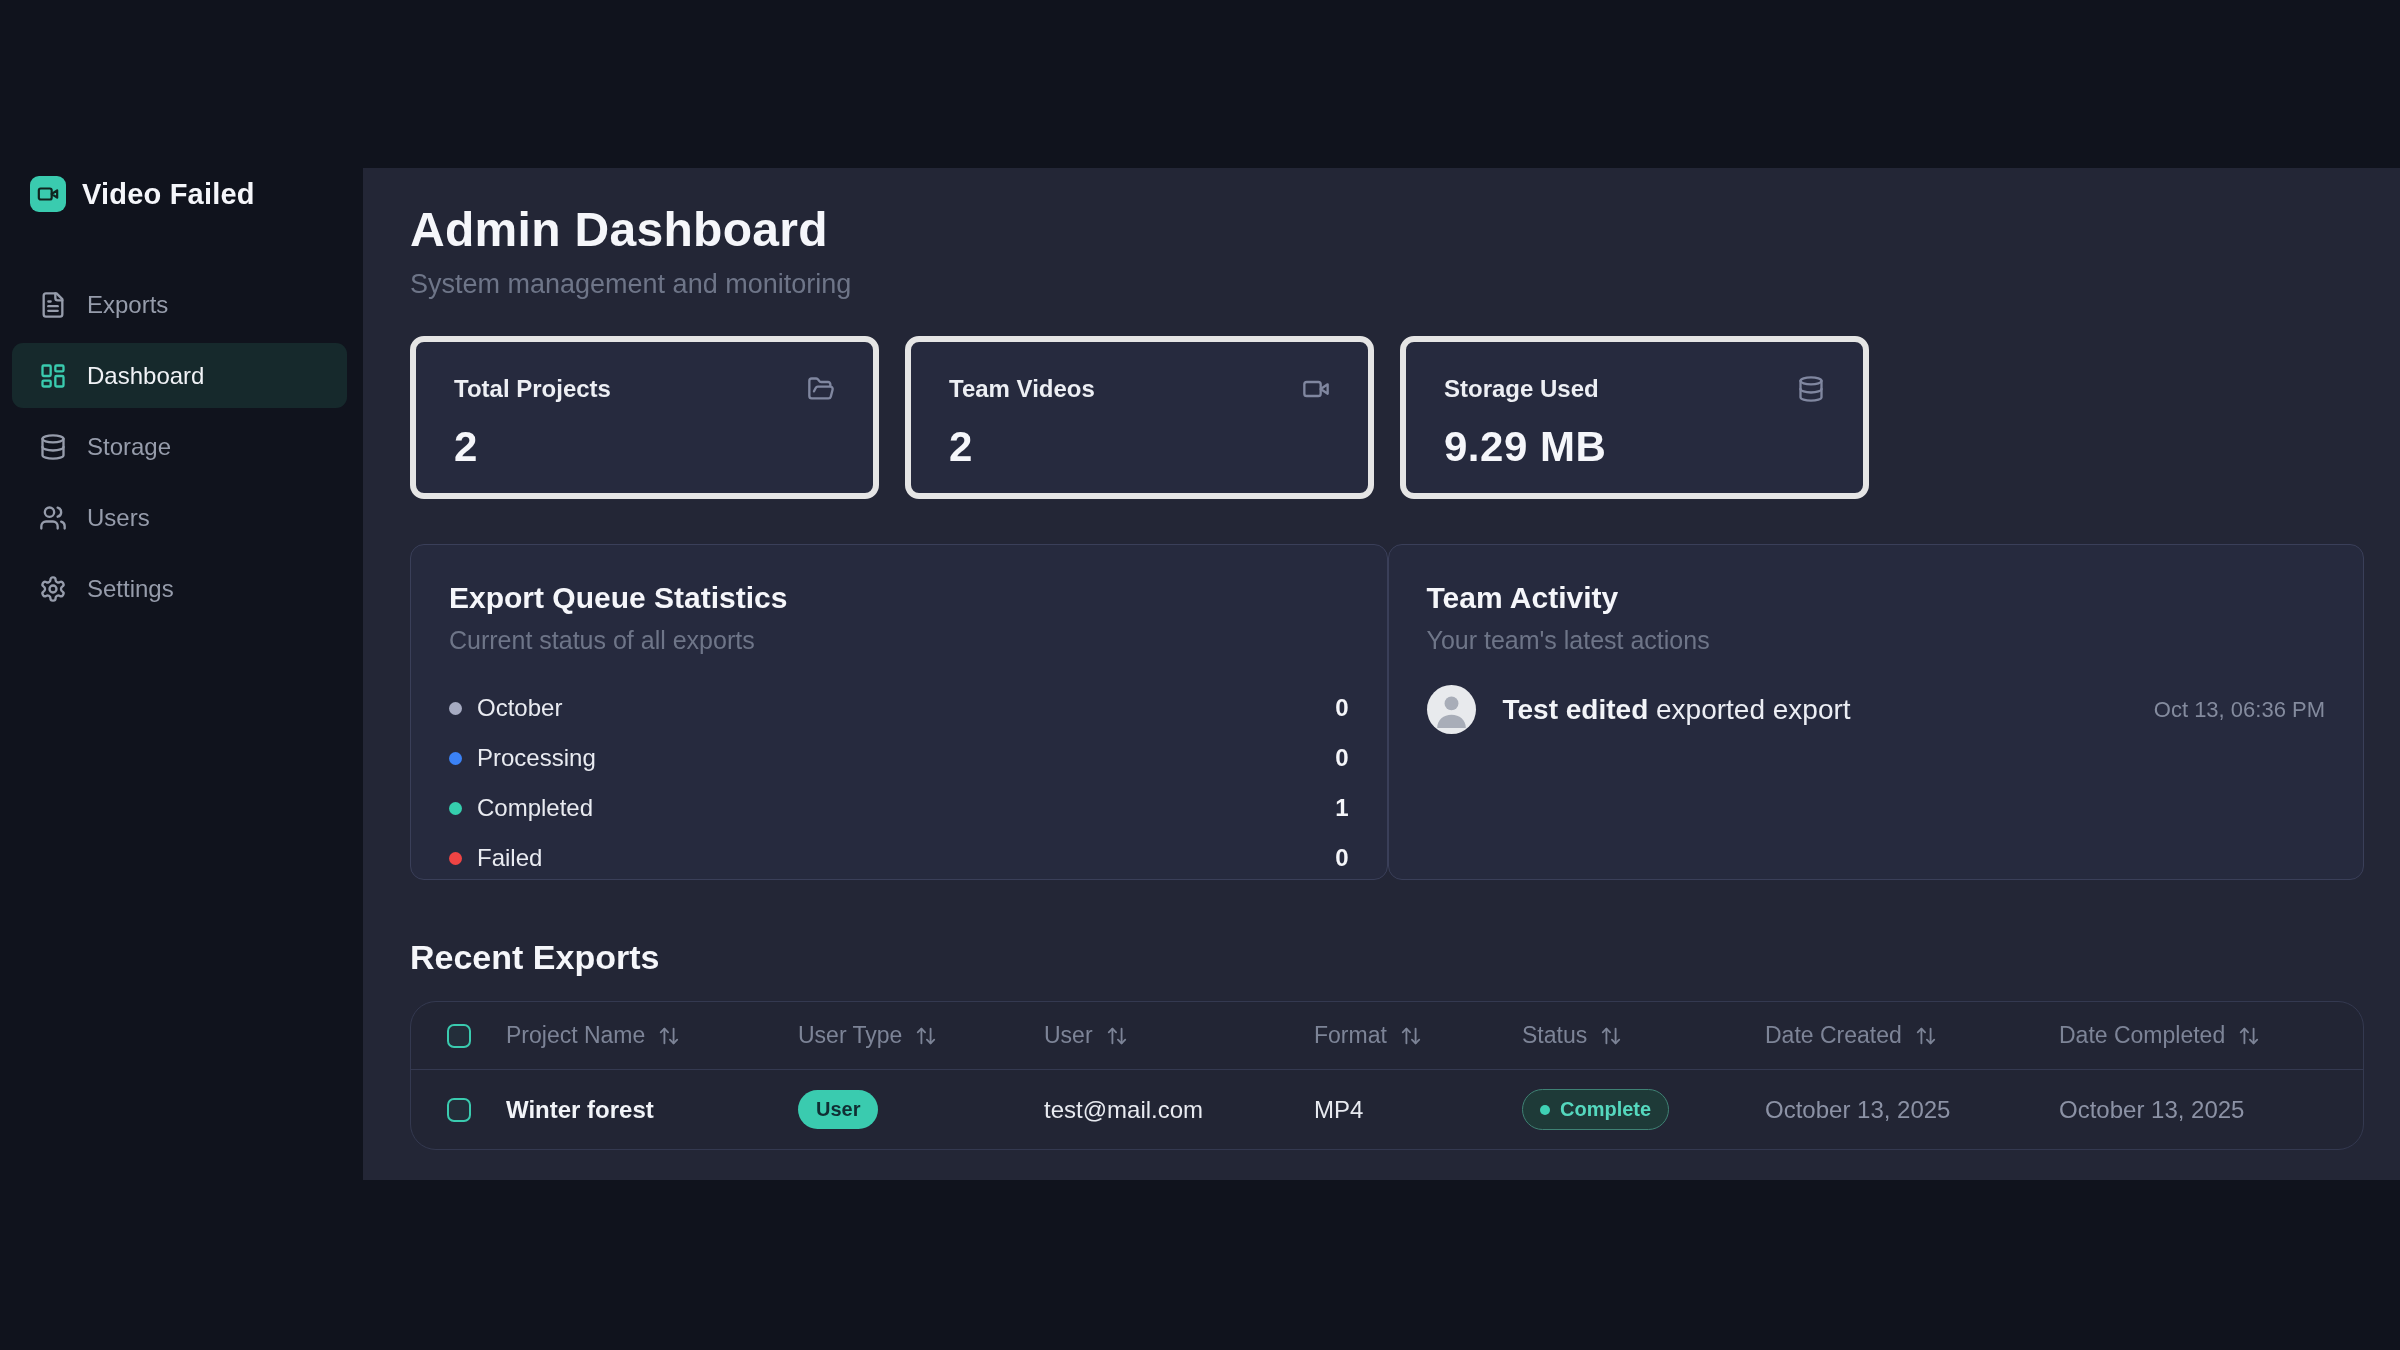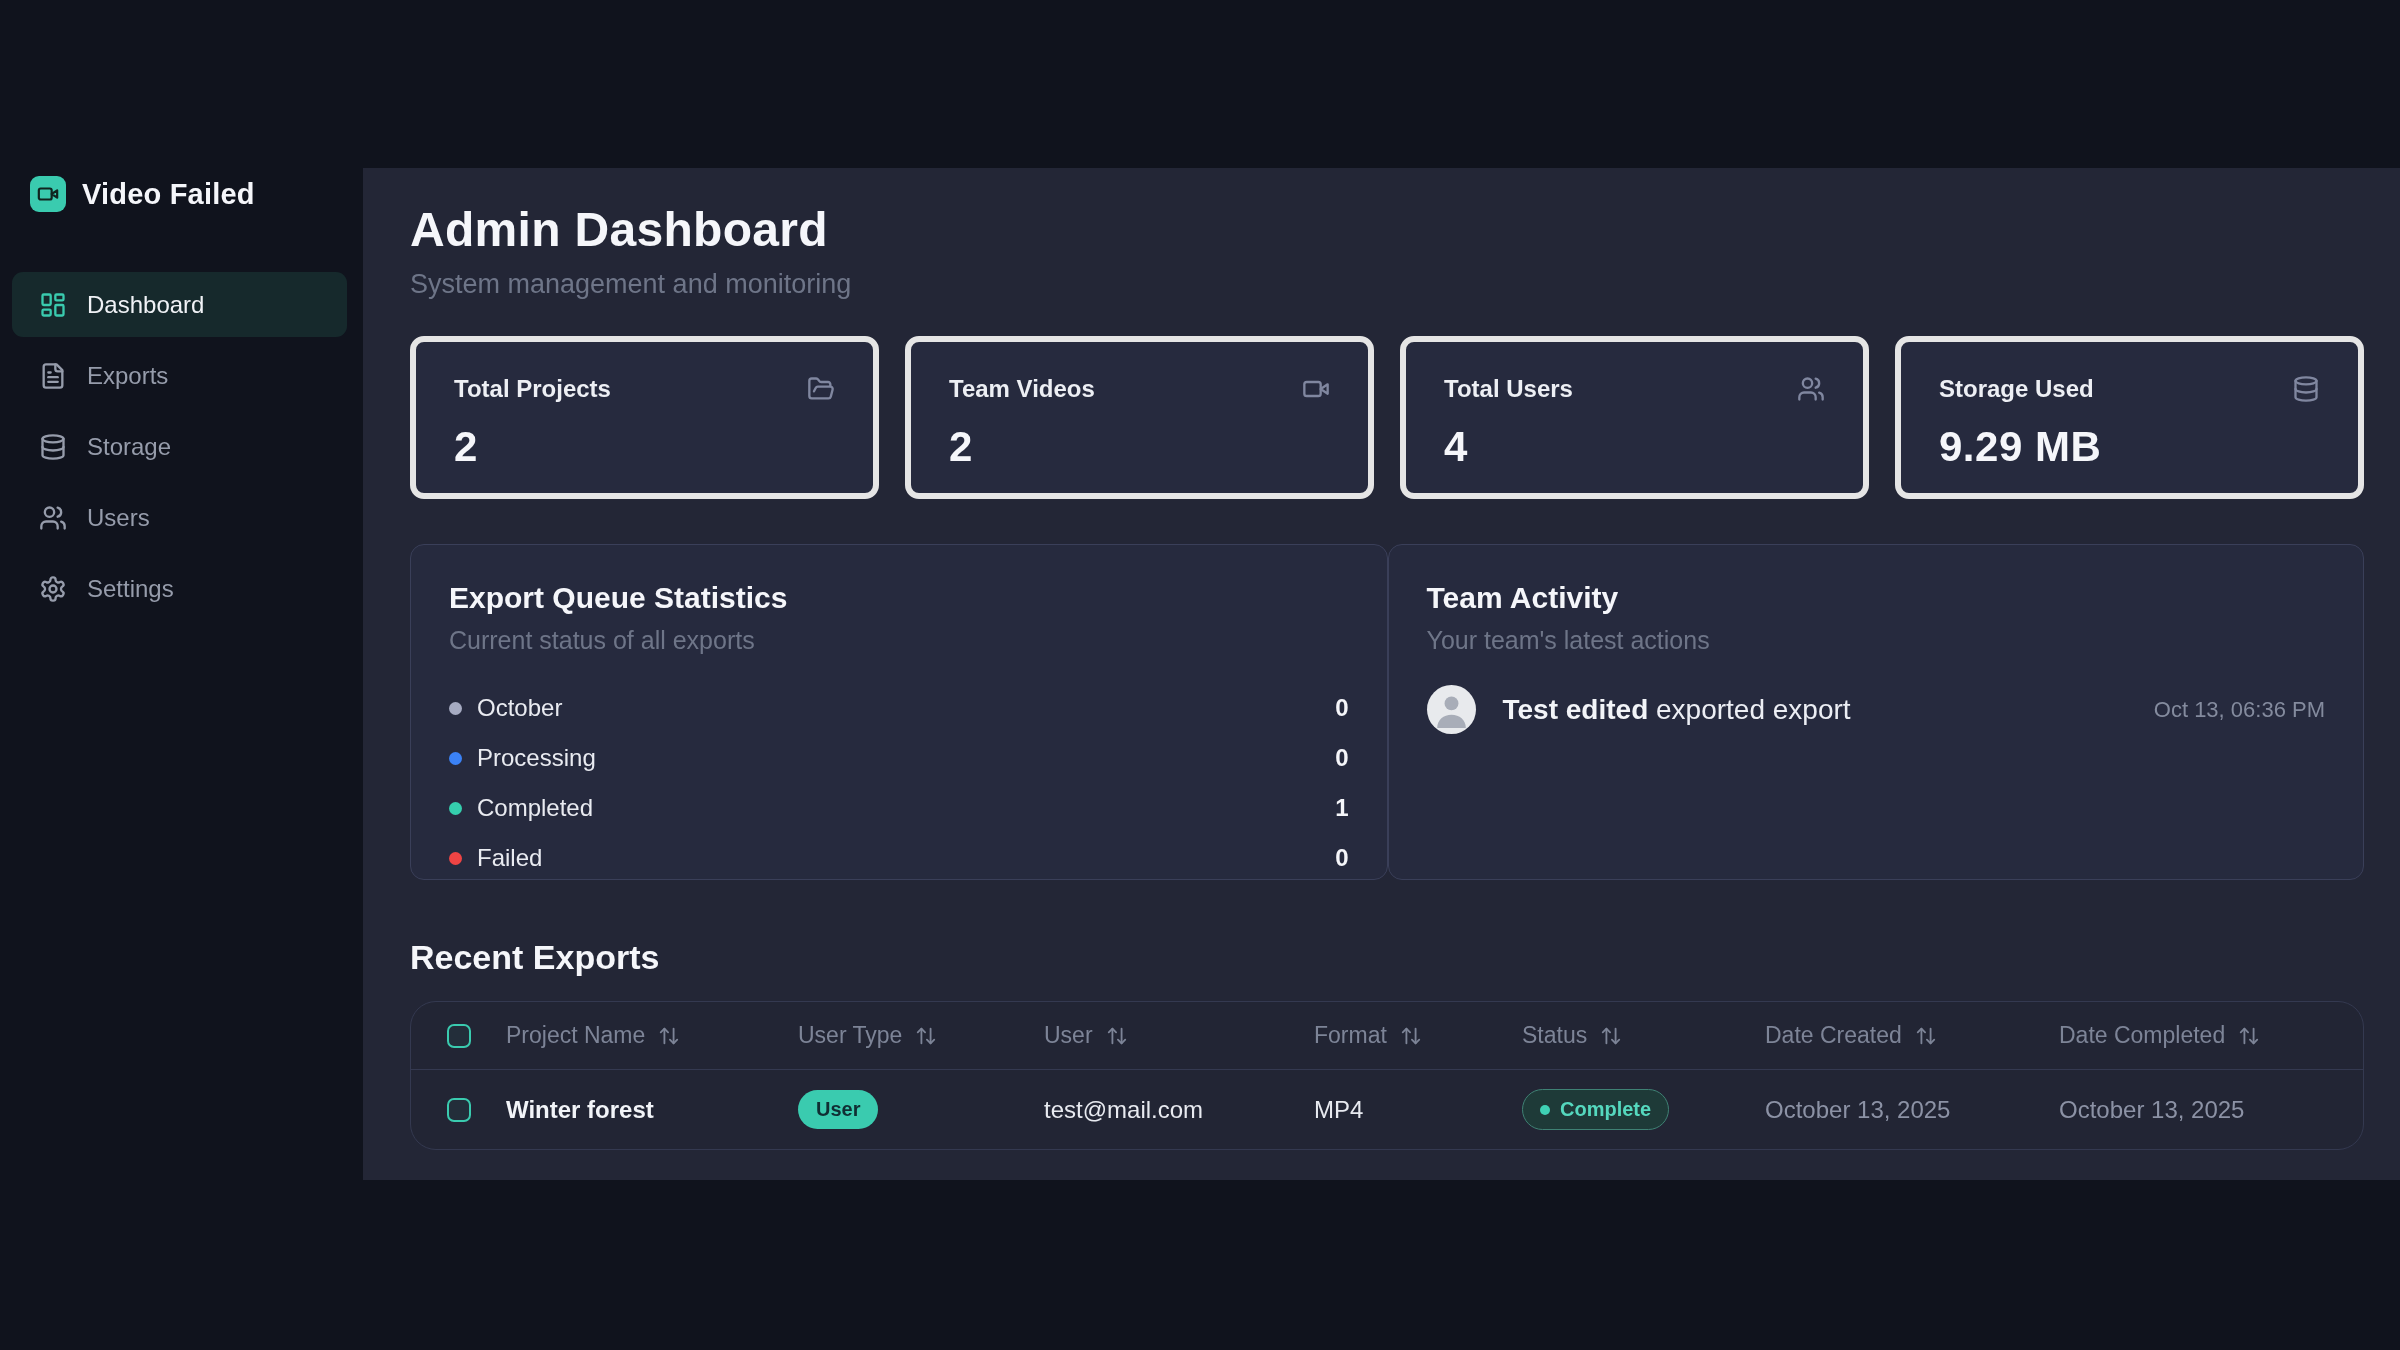--- a/index.html
+++ b/index.html
@@ -129,42 +129,42 @@
     <span class="logo-box">
       <svg width="22" height="22" viewBox="0 0 24 24" fill="none" stroke="currentColor" stroke-width="2.4" stroke-linecap="round" stroke-linejoin="round">
           <path d="m22 8-6 4 6 4V8z"></path>
           <rect width="14" height="12" x="2" y="6" rx="2"></rect>
         </svg>
     </span>
     <span class="logo-title">Video Failed</span>
   </div>
 
   <nav class="nav">
-    <div class="nav-item active">
-      <span class="nav-icon">
-        <svg width="28" height="28" viewBox="0 0 24 24" fill="none" stroke="currentColor" stroke-width="2" stroke-linecap="round" stroke-linejoin="round">
-            <rect width="7" height="9" x="3" y="3" rx="1"></rect>
-            <rect width="7" height="5" x="14" y="3" rx="1"></rect>
-            <rect width="7" height="9" x="14" y="12" rx="1"></rect>
-            <rect width="7" height="5" x="3" y="16" rx="1"></rect>
-          </svg>
-      </span>
-      <span>Dashboard</span>
-    </div>
     <div class="nav-item">
       <span class="nav-icon">
         <svg width="28" height="28" viewBox="0 0 24 24" fill="none" stroke="currentColor" stroke-width="2" stroke-linecap="round" stroke-linejoin="round">
             <path d="M15 2H6a2 2 0 0 0-2 2v16a2 2 0 0 0 2 2h12a2 2 0 0 0 2-2V7Z"></path>
             <path d="M14 2v4a2 2 0 0 0 2 2h4"></path>
             <path d="M10 9H8"></path>
             <path d="M16 13H8"></path>
             <path d="M16 17H8"></path>
           </svg>
       </span>
       <span>Exports</span>
+    </div>
+    <div class="nav-item active">
+      <span class="nav-icon">
+        <svg width="28" height="28" viewBox="0 0 24 24" fill="none" stroke="currentColor" stroke-width="2" stroke-linecap="round" stroke-linejoin="round">
+            <rect width="7" height="9" x="3" y="3" rx="1"></rect>
+            <rect width="7" height="5" x="14" y="3" rx="1"></rect>
+            <rect width="7" height="9" x="14" y="12" rx="1"></rect>
+            <rect width="7" height="5" x="3" y="16" rx="1"></rect>
+          </svg>
+      </span>
+      <span>Dashboard</span>
     </div>
     <div class="nav-item">
       <span class="nav-icon">
         <svg width="28" height="28" viewBox="0 0 24 24" fill="none" stroke="currentColor" stroke-width="2" stroke-linecap="round" stroke-linejoin="round">
             <ellipse cx="12" cy="5" rx="9" ry="3"></ellipse>
             <path d="M3 5V19A9 3 0 0 0 21 19V5"></path>
             <path d="M3 12A9 3 0 0 0 21 12"></path>
           </svg>
       </span>
       <span>Storage</span>
@@ -212,34 +212,20 @@
       <div class="stat-top">
         <span class="stat-label">Team Videos</span>
         <span class="stat-icon">
           <svg width="28" height="28" viewBox="0 0 24 24" fill="none" stroke="currentColor" stroke-width="2" stroke-linecap="round" stroke-linejoin="round">
               <path d="m22 8-6 4 6 4V8z"></path>
               <rect width="14" height="12" x="2" y="6" rx="2"></rect>
             </svg>
         </span>
       </div>
       <div class="stat-value">2</div>
-    </div>
-    <div class="stat-card">
-      <div class="stat-top">
-        <span class="stat-label">Total Users</span>
-        <span class="stat-icon">
-          <svg width="28" height="28" viewBox="0 0 24 24" fill="none" stroke="currentColor" stroke-width="2" stroke-linecap="round" stroke-linejoin="round">
-              <path d="M16 21v-2a4 4 0 0 0-4-4H6a4 4 0 0 0-4 4v2"></path>
-              <circle cx="9" cy="7" r="4"></circle>
-              <path d="M22 21v-2a4 4 0 0 0-3-3.87"></path>
-              <path d="M16 3.13a4 4 0 0 1 0 7.75"></path>
-            </svg>
-        </span>
-      </div>
-      <div class="stat-value">4</div>
     </div>
     <div class="stat-card">
       <div class="stat-top">
         <span class="stat-label">Storage Used</span>
         <span class="stat-icon">
           <svg width="28" height="28" viewBox="0 0 24 24" fill="none" stroke="currentColor" stroke-width="2" stroke-linecap="round" stroke-linejoin="round">
               <ellipse cx="12" cy="5" rx="9" ry="3"></ellipse>
               <path d="M3 5V19A9 3 0 0 0 21 19V5"></path>
               <path d="M3 12A9 3 0 0 0 21 12"></path>
             </svg>

